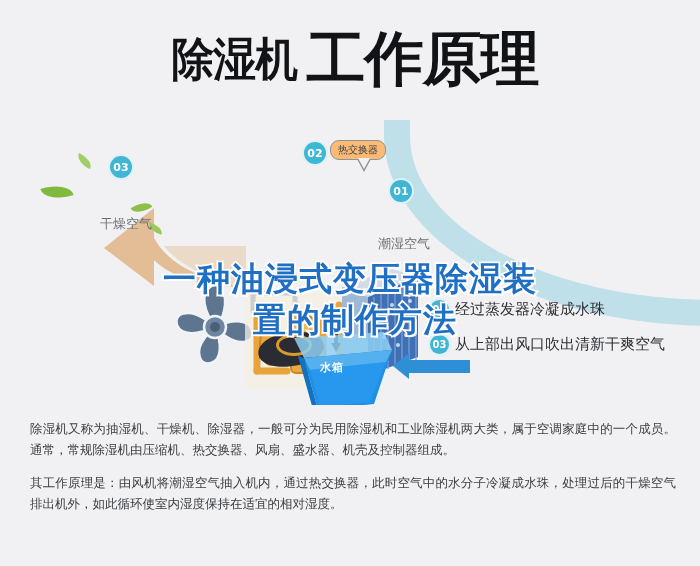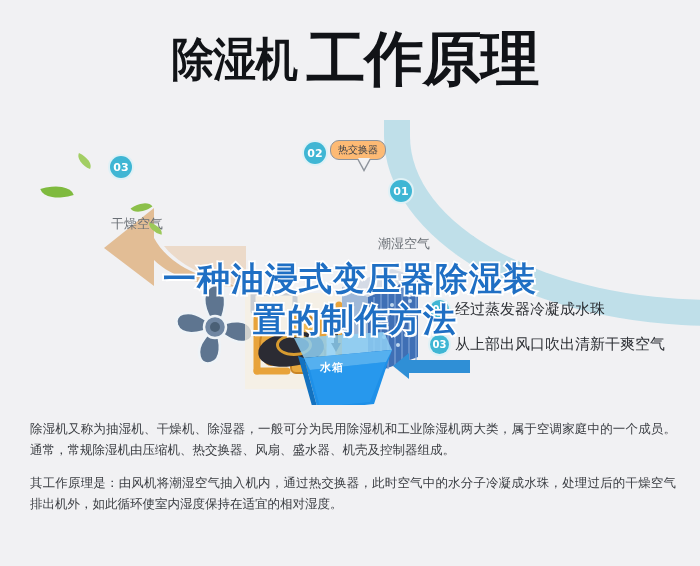--- a/index.html
+++ b/index.html
@@ -102,21 +102,21 @@
     box-shadow:0 0 0 2px #dff1f6;
   }
   .badge.b03{left:110px;top:36px;}
   .badge.b02{left:304px;top:22px;}
   .badge.b01{left:390px;top:60px;}
 
   .cap{
     position:absolute;font-size:13px;color:#6a6f75;
     font-family:"DejaVu Sans",sans-serif;white-space:nowrap;
   }
-  .cap.dry{left:111px;top:95px;text-align:center;}
+  .cap.dry{left:100px;top:95px;text-align:center;}
   .cap.wet{left:378px;top:115px;text-align:right;}
 
   
   .callout{
     position:absolute;left:330px;top:20px;
     border:1.6px solid #8d939b;border-radius:9px;background:#fdba74;
     padding:2px 7px;font-size:10px;color:#3c4149;
     font-family:"DejaVu Sans",sans-serif;white-space:nowrap;
   }
   .callout:after{

